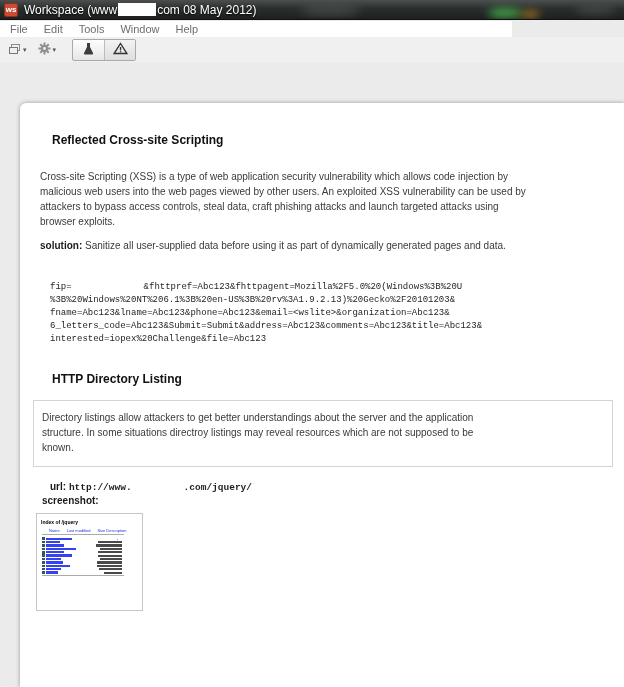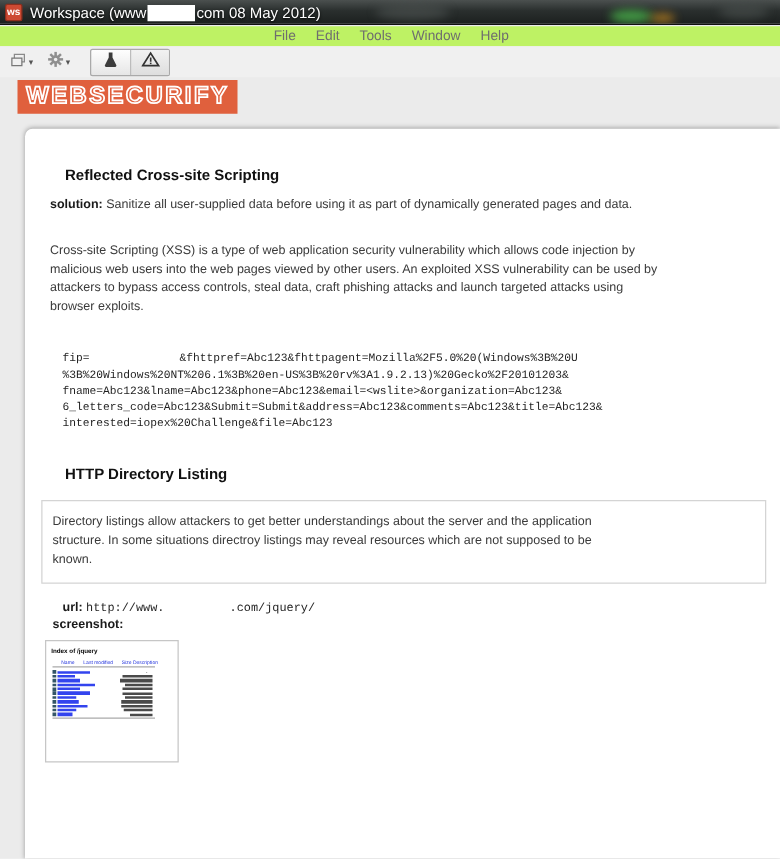--- a/index.html
+++ b/index.html
@@ -11,26 +11,26 @@
     background:linear-gradient(#4b504f, #2a2f2e 45%, #1c201f); border-bottom:1px solid #111;
     display:flex; align-items:center; overflow:hidden; }
   .titlebar .blob { position:absolute; border-radius:50%; filter:blur(4px); }
   .b1 { left:488px; top:8px; width:34px; height:10px; background:#49b24a; opacity:.85; }
   .b2 { left:520px; top:11px; width:20px; height:7px; background:#c88a1f; opacity:.8; }
   .b3 { left:300px; top:4px; width:60px; height:12px; background:#5a605e; opacity:.5; }
   .b4 { left:575px; top:3px; width:40px; height:12px; background:#4c5250; opacity:.6; }
   .app-icon { width:14px; height:14px; margin:0 6px 0 4px; background:#cd4a33; border-radius:2px;
     color:#fff; font-size:8px; font-weight:bold; display:flex; align-items:center; justify-content:center;
     border:1px solid #8d2f1e; z-index:2; }
-  .title-text { color:#fff; font-size:12px; text-shadow:0 1px 2px #000; display:flex; align-items:flex-end; z-index:2; }
+  .title-text { color:#fff; font-size:12px; text-shadow:0 1px 2px #000; display:flex; align-items:flex-start; z-index:2; }
   .redact-white { display:inline-block; width:38px; height:13px; background:#fff; margin:0 1px; }
 
   
-  .menubar { position:absolute; left:0; top:21px; width:624px; height:16px; background:#bef264;
-    display:flex; align-items:center; padding-left:2px;justify-content:center; }
+  .menubar { position:absolute; left:0; top:21px; width:512px; height:16px; background:#ffffff;
+    display:flex; align-items:center; padding-left:2px; }
   .menu-item { font-size:11px; color:#6e6e6e; padding:0 8px; cursor:default; }
 
   
   .toolbar { position:absolute; left:0; top:37px; width:624px; height:25px; background:#f0f0f0;
     display:flex; align-items:center; padding-left:5px; }
   .tool-dd { display:flex; align-items:center; height:20px; padding:0 3px; margin-right:5px; border-radius:2px; }
   .caret { font-size:7px; color:#555; margin-left:2px; }
   .btn-group { display:flex; margin-left:8px; border:1px solid #a9a9a9; border-radius:2px;
     background:linear-gradient(#fefefe,#e6e6e6); height:22px; }
   .gbtn { width:31px; display:flex; align-items:center; justify-content:center; }
@@ -58,21 +58,21 @@
   pre.mono.body2 { margin-top:28px; width:500px; }
   .gap { display:inline-block; height:1px; }
   .gap-req { width:48px; } .gap-fip { width:72px; } .gap-url { width:52px; }
 
   .h2-finding { margin-top:26px; }
   .listing-box { width:580px; border:1px solid #d4d4d4; margin:14px 0 0 -7px; padding:9px 8px 11px 8px; }
   .listing-box .body-text { width:462px; margin-top:0; }
   .listing-box .p-solution { margin-top:8px; }
 
   .url-line { font-size:10px; margin:14px 0 0 10px; color:#1a1a1a; }
-  .url-mono { font-family:"Liberation Mono","DejaVu Sans Mono",monospace; font-size:9.5px; color:#1f1f1f; }
+  .url-mono { font-family:"Liberation Mono","DejaVu Sans Mono",monospace; font-size:9.5px; color:#1f1f1f;font-weight:bold; }
   .shot-label { font-size:10px; font-weight:bold; color:#1a1a1a; margin:2px 0 0 2px; }
 
   
   .thumb { width:107px; height:98px; border:1px solid #c6c6c6; background:#fff; margin:7px 0 0 -4px;
     padding:5px 4px; overflow:hidden; }
   .thumb-title { font-size:5px; font-weight:bold; color:#000; letter-spacing:0; }
   .thumb-head { display:flex; gap:7px; margin:3px 0 1px 8px; font-size:4px; color:#2233dd; }
   .thumb-rule { height:1px; background:#aaa; width:82px; margin:1px 0 2px 1px; }
   .trow { display:flex; align-items:center; height:3.4px; margin-left:1px; }
   .ticon { width:2.5px; height:2.5px; background:#356; margin-right:1.5px; flex:none; }
@@ -143,32 +143,31 @@
             <path d="M7.5 1.5 L13.8 11.5 H1.2 Z" fill="none" stroke="#333" stroke-width="1.4"></path>
             <rect x="6.9" y="5" width="1.3" height="3.4" fill="#333"></rect>
             <rect x="6.9" y="9.1" width="1.3" height="1.2" fill="#333"></rect>
           </svg>
       </span>
     </div>
   </div>
 </div>
 
 <div class="workspace">
-  <div class="logo">WEBSECURIFY</div>
 
   <div class="card">
 
     <div class="h-finding">Reflected Cross-site Scripting</div>
+
+    <p class="body-text p-desc">Cross-site Scripting (XSS) is a type of web application security vulnerability which allows code injection by malicious web users into the web pages viewed by other users. An exploited XSS vulnerability can be used by attackers to bypass access controls, steal data, craft phishing attacks and launch targeted attacks using browser exploits.</p>
 
     <p class="body-text p-solution">
       <span class="lbl">solution:</span>
       <span>Sanitize all user-supplied data before using it as part of dynamically generated pages and data.</span>
     </p>
-
-    <p class="body-text p-desc">Cross-site Scripting (XSS) is a type of web application security vulnerability which allows code injection by malicious web users into the web pages viewed by other users. An exploited XSS vulnerability can be used by attackers to bypass access controls, steal data, craft phishing attacks and launch targeted attacks using browser exploits.</p>
 
 
 
     <pre class="mono body2"><span>fip=</span><span class="gap gap-fip"></span><span>&amp;fhttpref=Abc123&amp;fhttpagent=Mozilla%2F5.0%20(Windows%3B%20U</span>
 <span>%3B%20Windows%20NT%206.1%3B%20en-US%3B%20rv%3A1.9.2.13)%20Gecko%2F20101203&amp;</span>
 <span>fname=Abc123&amp;lname=Abc123&amp;phone=Abc123&amp;email=&lt;wslite&gt;&amp;organization=Abc123&amp;</span>
 <span>6_letters_code=Abc123&amp;Submit=Submit&amp;address=Abc123&amp;comments=Abc123&amp;title=Abc123&amp;</span>
 <span>interested=iopex%20Challenge&amp;file=Abc123</span></pre>
 
     <div class="h-finding h2-finding">HTTP Directory Listing</div>

